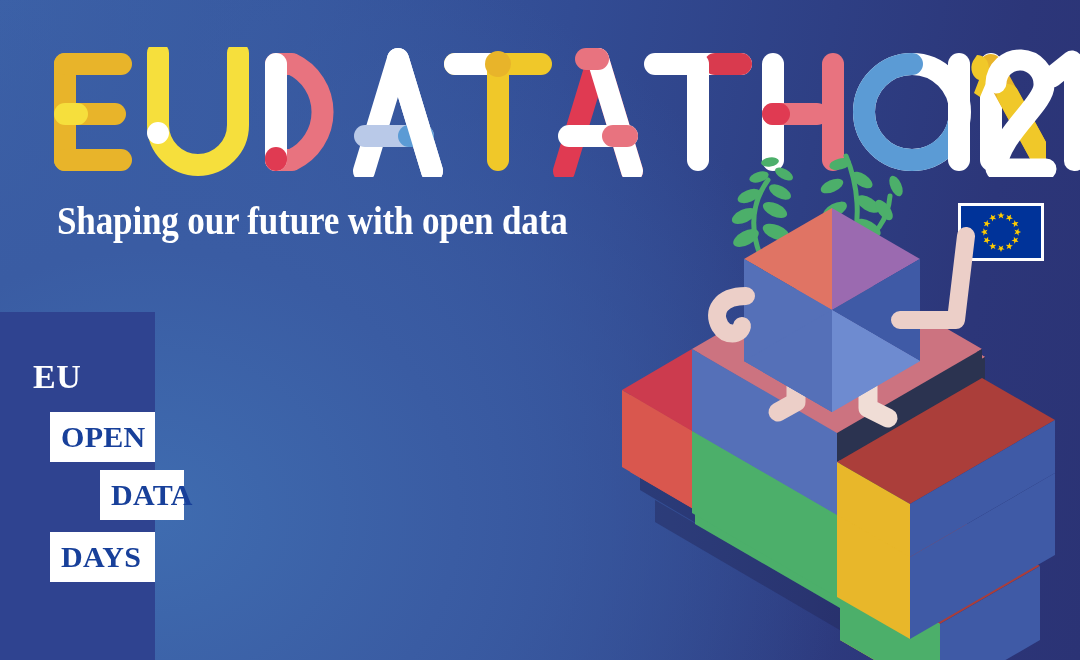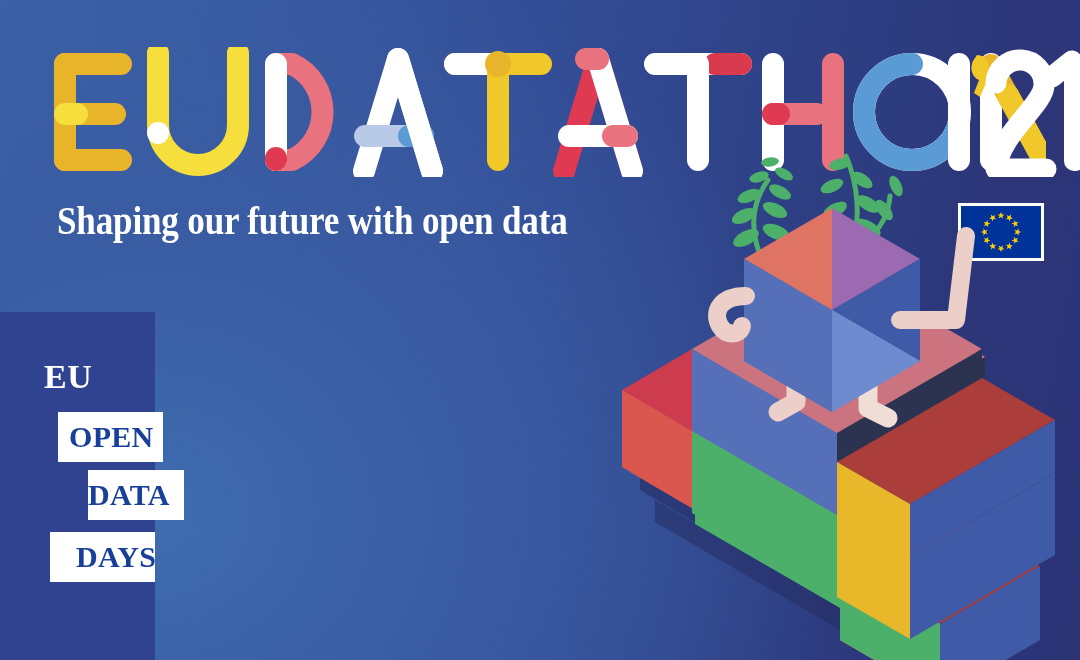--- a/index.html
+++ b/index.html
@@ -25,42 +25,42 @@
   #odd-block {
     position: absolute;
     left: 0;
     top: 312px;
     width: 155px;
     height: 348px;
     background: #2f4390;
   }
   .odd-eu {
     position: absolute;
-    left: 44px;
+    left: 33px;
     top: 360px;
     font-size: 34px;
     font-weight: bold;
     letter-spacing: 0.5px;
     color: #ffffff;
     line-height: 1;
   }
   .odd-box {
     position: absolute;
     background: #ffffff;
     color: #18409a;
     font-size: 30px;
     font-weight: bold;
     letter-spacing: 0.3px;
     display: flex;
     align-items: center;
     box-sizing: border-box;
   }
-  #odd-open { left: 50px;  top: 412px; width: 105px; height: 50px; padding-left: 11px; margin-left: 8px; }
-  #odd-data { left: 88px;  top: 470px; width: 96px; height: 50px; }
-  #odd-days { left: 50px;  top: 532px; width: 105px; height: 50px; padding-left: 26px; }
+  #odd-open { left: 50px;  top: 412px; width: 105px; height: 50px; padding-left: 11px; }
+  #odd-data { left: 100px;  top: 470px; width: 84px; height: 50px; padding-left: 11px; }
+  #odd-days { left: 50px;  top: 532px; width: 105px; height: 50px; padding-left: 11px; }
 
   
   #tagline {
     position: absolute;
     left: 57px;
     top: 198px;
     font-size: 39px;
     font-weight: bold;
     color: #ffffff;
     letter-spacing: -0.2px;

